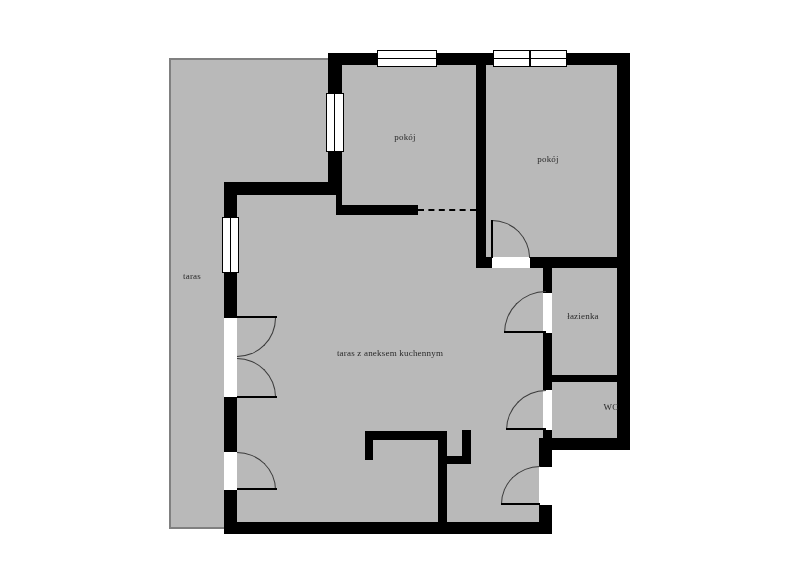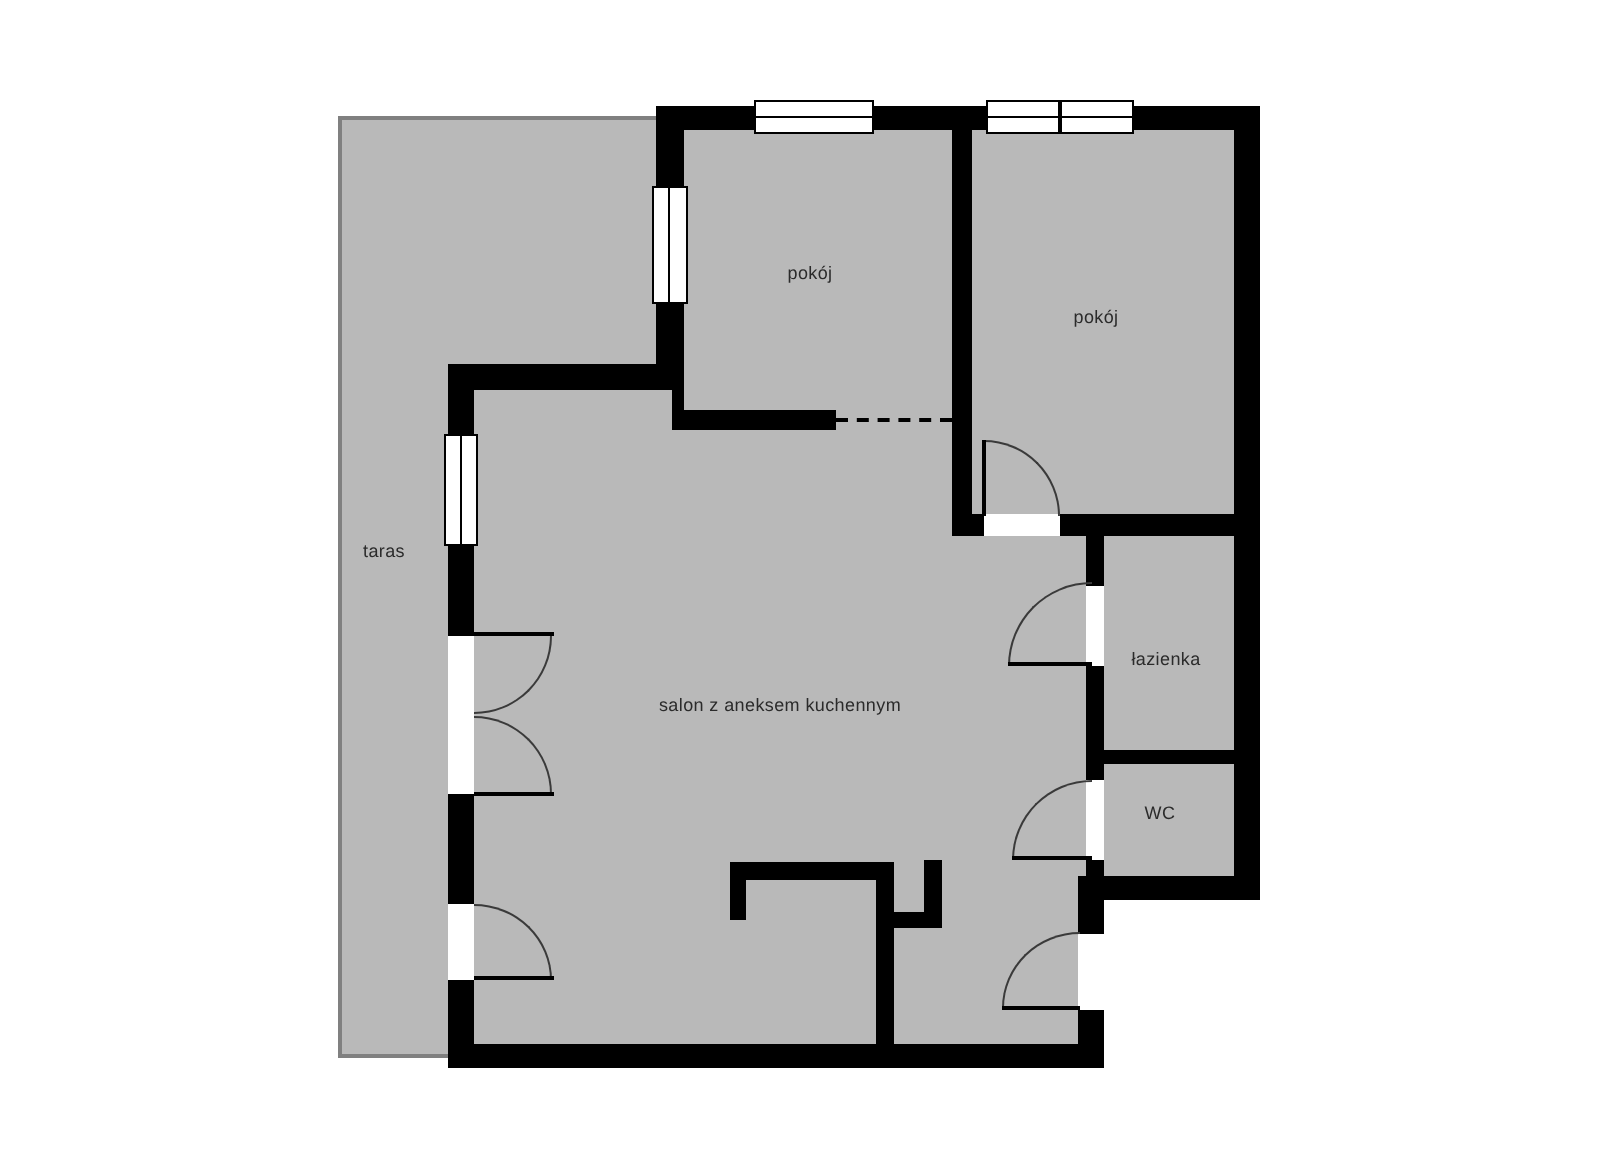--- a/index.html
+++ b/index.html
@@ -14,21 +14,21 @@
   .mull-h{left:-1px;right:-1px;top:50%;height:1px;background:var(--wall,#000);margin-top:-1px;}
   .mull-v{top:-1px;bottom:-1px;left:50%;width:1px;background:var(--wall,#000);margin-left:-1px;}
   .divider-v{top:-1px;bottom:-1px;width:2px;background:var(--wall,#000);}
   .arc{border:0 solid var(--door-arc,#3a3a3a);}
   .arc-tr{border-top-width:1.5px;border-right-width:1.5px;border-top-right-radius:100% 100%;}
   .arc-tl{border-top-width:1.5px;border-left-width:1.5px;border-top-left-radius:100% 100%;}
   .arc-br{border-bottom-width:1.5px;border-right-width:1.5px;border-bottom-right-radius:100% 100%;}
   .leaf{background:var(--wall,#000);}
   .dash{border-top:2px dashed var(--wall,#000);background:none;}
   .room-label{transform:translate(-50%,-50%);font-size:9px;line-height:1;color:var(--label,#2b2b2b);
-              white-space:nowrap;letter-spacing:.2px;}
+              white-space:nowrap;letter-spacing:.2px;font-family:Liberation Serif, serif;}
 </style>
 </head>
 <body>
 
 <div id="stage">
 
   <div class="floor" style="left:169px;top:58px;width:70px;height:471px"></div>
   <div class="floor" style="left:169px;top:58px;width:161px;height:126px"></div>
   <div class="floor" style="left:232px;top:59px;width:392px;height:391px"></div>
   <div class="floor" style="left:232px;top:450px;width:319px;height:84px"></div>
@@ -97,17 +97,17 @@
   <div class="leaf" style="left:237px;top:488px;width:40px;height:2px"></div>
 
   <div class="arc arc-br" style="left:237px;top:318px;width:39px;height:39px"></div>
   <div class="leaf" style="left:237px;top:316px;width:40px;height:2px"></div>
   <div class="arc arc-tr" style="left:237px;top:358px;width:39px;height:39px"></div>
   <div class="leaf" style="left:237px;top:396px;width:40px;height:2px"></div>
 
   <div class="room-label" style="left:192px;top:276px">taras</div>
   <div class="room-label" style="left:405px;top:137px">pokój</div>
   <div class="room-label" style="left:548px;top:159px">pokój</div>
-  <div class="room-label" style="left:390px;top:353px">salon z aneksem kuchennym</div>
-  <div class="room-label" style="left:583px;top:330px">łazienka</div>
-  <div class="room-label" style="left:580px;top:407px">WC</div>
+  <div class="room-label" style="left:390px;top:353px">taras z aneksem kuchennym</div>
+  <div class="room-label" style="left:583px;top:316px">łazienka</div>
+  <div class="room-label" style="left:611px;top:407px">WC</div>
 
 </div>
 
 </body></html>

